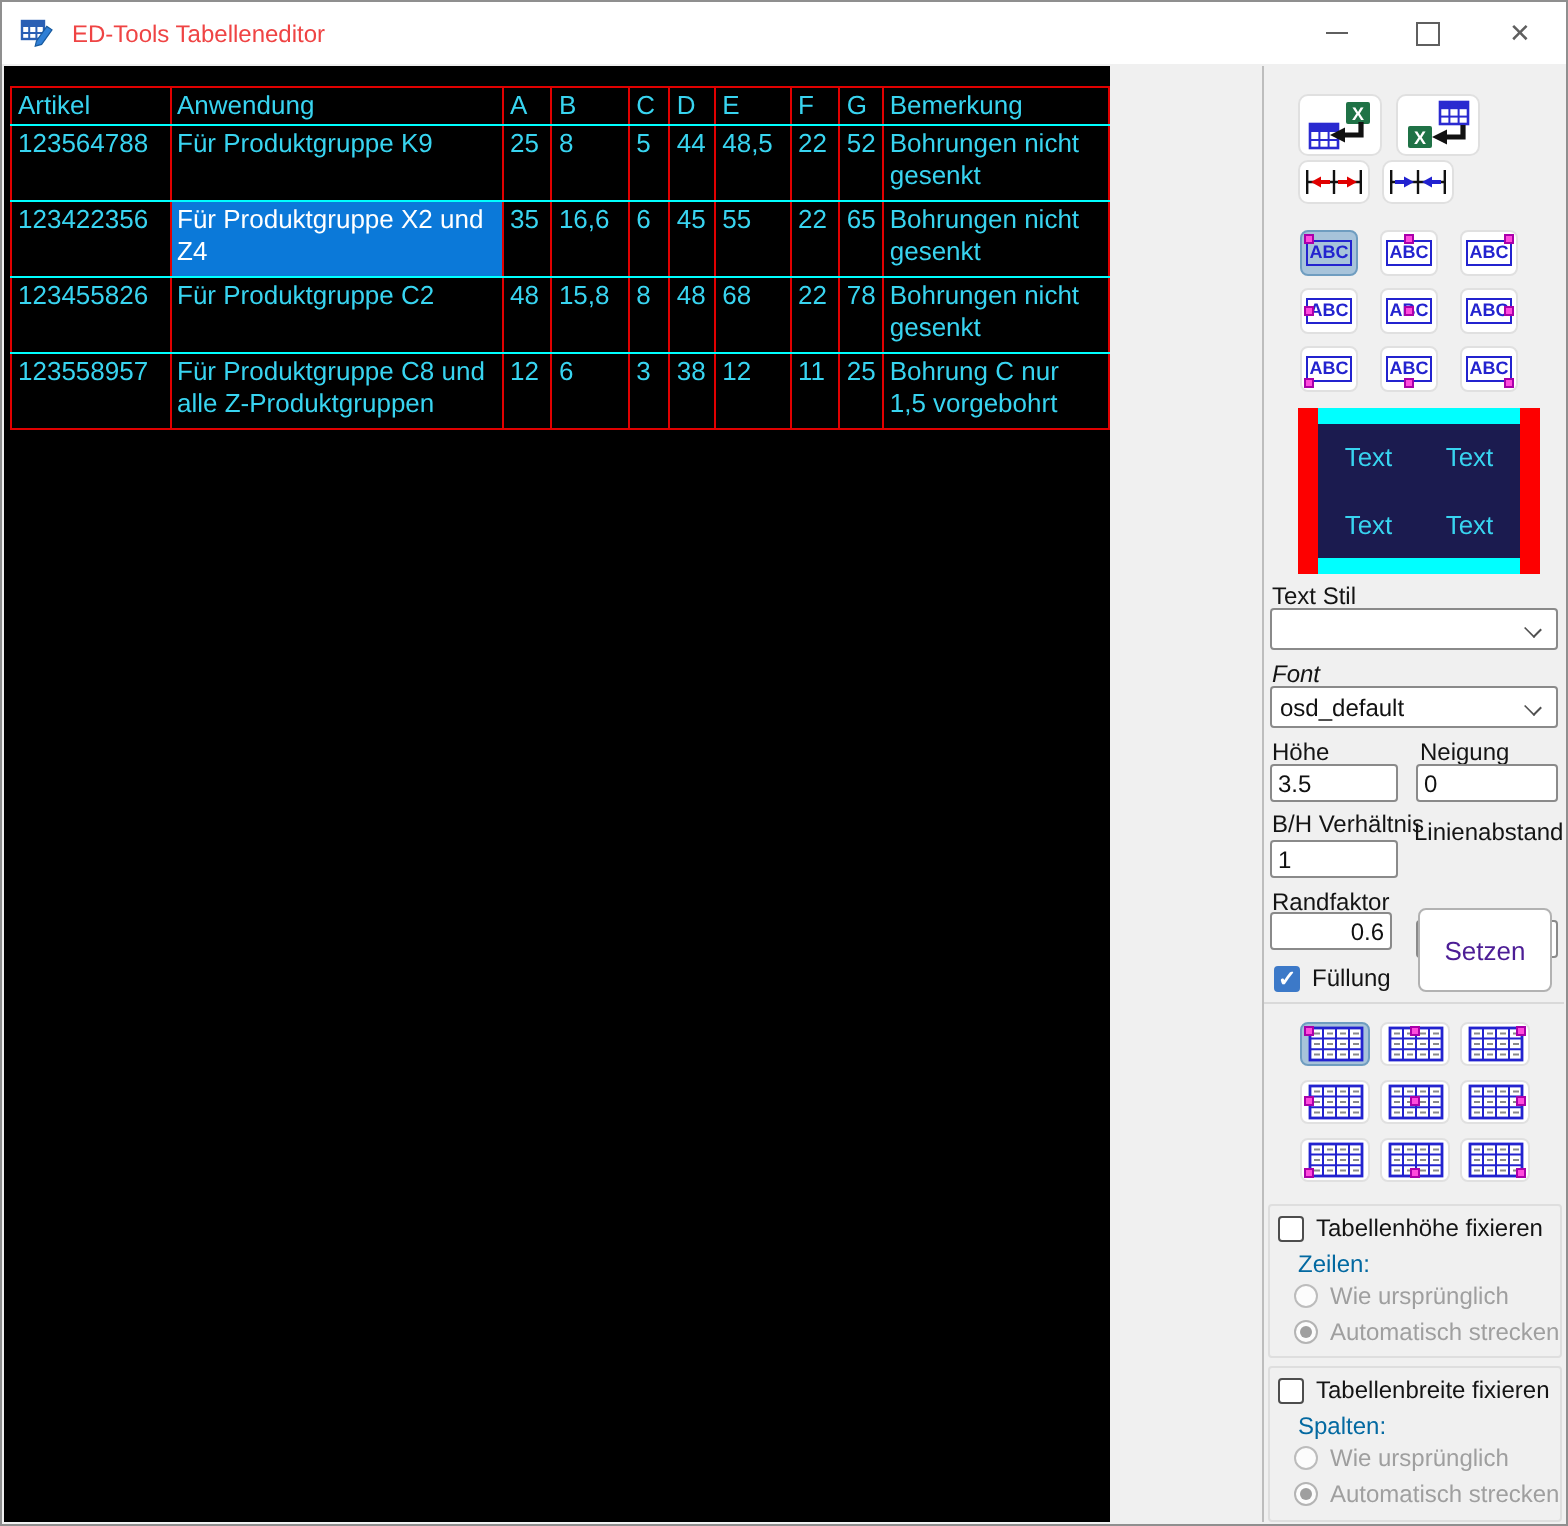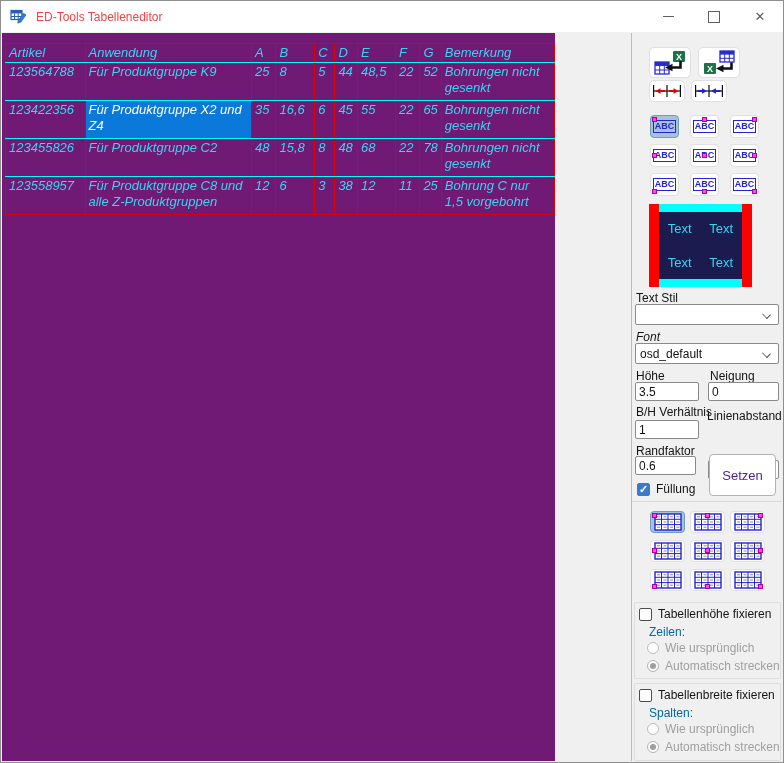--- a/index.html
+++ b/index.html
@@ -9,21 +9,21 @@
   .titlebar{position:absolute;left:0;top:0;right:0;height:31px;background:#ffffff;display:flex;align-items:center;}
   .title-icon{margin-left:9px;width:17px;height:17px;display:flex;}
   .title-text{margin-left:9px;font-size:12px;color:#ef4444;}
   .win-controls{margin-left:auto;display:flex;height:100%;}
   .win-btn{width:46px;height:100%;display:flex;align-items:center;justify-content:center;color:#5f5f5f;}
   .glyph-min{width:11px;height:1px;background:#5f5f5f;}
   .glyph-max{width:10px;height:10px;border:1px solid #5f5f5f;}
   .glyph-close{font-size:13px;line-height:13px;}
 
   
-  .canvas{position:absolute;left:1px;top:32px;width:553px;bottom:1px;background:#701a75;font-style:italic;}
+  .canvas{position:absolute;left:1px;top:32px;width:553px;bottom:1px;background:#000000;}
   .main-table{position:absolute;left:3px;top:10px;border-collapse:collapse;table-layout:fixed;
               font-size:13px;line-height:16px;color:#38d4f0;border:1px solid #e10000;}
   .main-table td{border-right:1px solid #e10000;border-bottom:1px solid #00ffff;
                  padding:1px 3px;vertical-align:top;overflow:hidden;font-weight:normal;text-align:left;}
   .main-table tr.hdr{height:19px;}
   .main-table tr.drow{height:38px;}
   .main-table tr:last-child td{border-bottom:none;}
   .main-table td:last-child{border-right:none;}
   .main-table td.sel{background:#0b79d9;color:#ffffff;}
 
@@ -41,21 +41,21 @@
   .abc-grid{position:absolute;top:82px;left:18px;display:grid;grid-template-columns:repeat(3,29px);grid-auto-rows:23px;column-gap:11px;row-gap:6px;}
   .abc-btn{position:relative;background:#fff;border:1px solid #e0e0e0;border-radius:4px;display:flex;align-items:center;justify-content:center;}
   .abc-box{border:1px solid #2323cf;color:#2323cf;font-size:9px;font-weight:bold;line-height:11px;padding:0 1px;letter-spacing:0;}
   .selected{background:#a7c3da !important;border-color:#6f9dc0 !important;}
 
   .handle{position:absolute;width:5px;height:5px;background:#ff4bdc;border:1px solid #aa00aa;z-index:3;}
   .pos-tl .handle{left:1px;top:1px;} .pos-tc .handle{left:50%;margin-left:-3px;top:1px;} .pos-tr .handle{right:1px;top:1px;}
   .pos-ml .handle{left:1px;top:50%;margin-top:-3px;} .pos-mc .handle{left:50%;margin-left:-3px;top:50%;margin-top:-3px;} .pos-mr .handle{right:1px;top:50%;margin-top:-3px;}
   .pos-bl .handle{left:1px;bottom:1px;} .pos-bc .handle{left:50%;margin-left:-3px;bottom:1px;} .pos-br .handle{right:1px;bottom:1px;}
 
-  .preview{position:absolute;top:171px;left:17px;width:103px;height:83px;background:#1b1b4f;}
+  .preview{position:absolute;top:171px;left:17px;width:121px;height:83px;background:#1b1b4f;}
   .pv-red{position:absolute;top:0;bottom:0;width:10px;background:#fd0000;}
   .pv-red.l{left:0;} .pv-red.r{right:0;}
   .pv-cyan{position:absolute;left:10px;right:10px;height:8px;background:#00ffff;}
   .pv-cyan.t{top:0;} .pv-cyan.b{bottom:0;}
   .pv-texts{position:absolute;left:10px;right:10px;top:8px;bottom:8px;display:grid;grid-template-columns:1fr 1fr;grid-template-rows:1fr 1fr;place-items:center;color:#38d4f0;font-size:13px;}
 
   .combo{position:absolute;left:3px;width:144px;height:21px;background:#fff;border:1px solid #8a8a8a;border-radius:2px;font-size:12px;color:#111;display:flex;align-items:center;padding:0 20px 0 4px;}
   .chev{position:absolute;right:8px;top:6px;width:7px;height:7px;border-right:1.4px solid #505050;border-bottom:1.4px solid #505050;transform:rotate(45deg) scale(1,0.8);}
   .tinput{position:absolute;height:19px;background:#fff;border:1px solid #8a8a8a;border-radius:2px;font-size:12px;color:#111;padding:1px 3px;font-family:"Liberation Sans",sans-serif;}
 
@@ -343,21 +343,21 @@
     <span class="plabel" style="top:336px;left:78px;">Neigung</span>
     <input class="tinput" style="top: 349px; left: 3px; width: 64px;" value="3.5">
     <input class="tinput" style="top: 349px; left: 76px; width: 71px;" value="0">
 
     <span class="plabel" style="top:372px;left:4px;">B/H Verhältnis</span>
     <span class="plabel" style="top:376px;left:75px;">Linienabstand</span>
     <input class="tinput" style="top: 387px; left: 3px; width: 64px;" value="1">
     <input class="tinput" style="top: 387px; left: 76px; width: 71px; margin-top: 40px;" value="2.2">
 
     <span class="plabel" style="top:411px;left:4px;">Randfaktor</span>
-    <input class="tinput" style="top: 423px; left: 3px; width: 61px;" value="0.6">
+    <input class="tinput" style="top: 423px; left: 3px; width: 61px; text-align: right;" value="0.6">
 
     <div class="setzen">
         <span>Setzen</span>
       </div>
 
     <div class="check-row" style="top:449px;left:5px;">
       <span class="cb checked"></span>
       <span>Füllung</span>
     </div>
 

